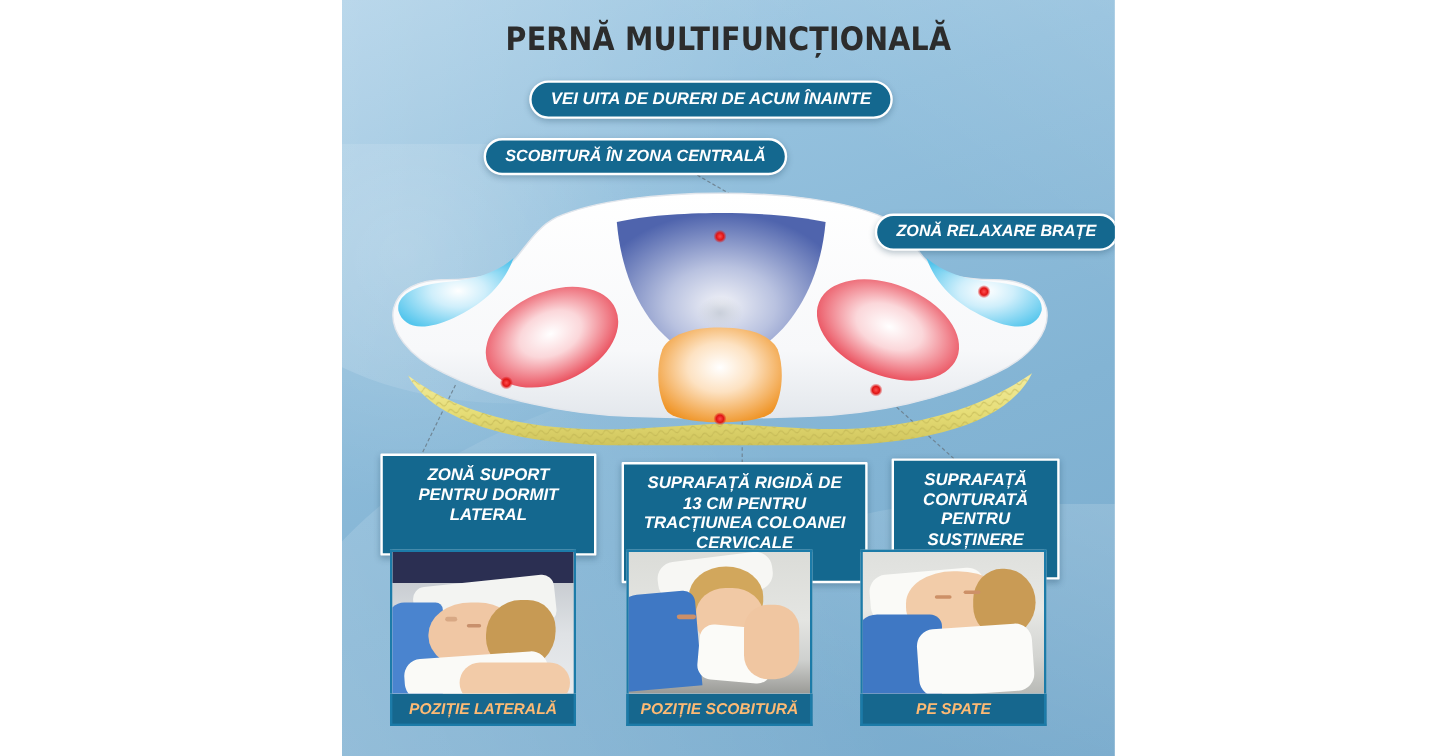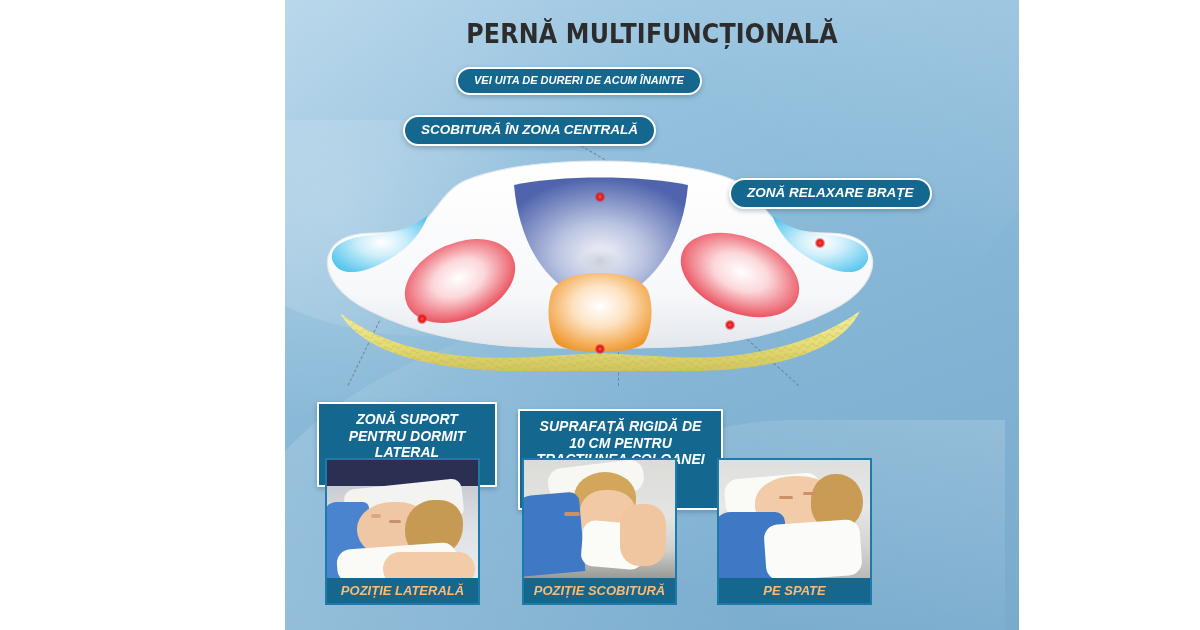--- a/index.html
+++ b/index.html
@@ -3,21 +3,21 @@
 <meta charset="utf-8">
 <style>
   * { margin:0; padding:0; box-sizing:border-box; }
   html,body { width:1200px; height:630px; overflow:hidden; background:#ffffff; }
   body { font-family:"Liberation Sans", sans-serif; }
 
   #stage { position:relative; width:1200px; height:630px; background:#fff; }
 
   
   #panel {
-    position:absolute; left:285px; top:0; width:734px; height:630px;
+    position:absolute; left:285px; top:0; width:644px; height:630px;
     overflow:hidden;
     background:
       linear-gradient(160deg,#a9cee6 0%, #93c0dd 28%, #83b4d4 62%, #79abcd 100%);
   }
   
   .swoosh { position:absolute; pointer-events:none; }
   .sw1 { left:-120px; top:-200px; width:760px; height:520px;
          background:linear-gradient(120deg, rgba(255,255,255,.30), rgba(255,255,255,0) 62%);
          border-radius:0 0 90% 55%; transform:rotate(-9deg); }
   .sw2 { left:250px; top:-260px; width:560px; height:720px;
@@ -47,23 +47,23 @@
     background:#14688f;
     color:#ffffff;
     border:2px solid #ffffff;
     font-style:italic; font-weight:bold;
     text-align:center;
     line-height:1.18;
     box-shadow:0 2px 5px rgba(10,50,75,.28);
     white-space:nowrap;
   }
   .pill { border-radius:999px; padding:5px 16px 6px; }
-  .rect { border-radius:1px; padding:7px 14px 24px; white-space:normal;margin-top:24px; }
-
-  #b-sub   { left:171px; top:67px;  font-size:11px; }
+  .rect { border-radius:1px; padding:7px 14px 24px; white-space:normal; }
+
+  #b-sub   { left:156px; top:67px;  font-size:14px; }
   #b-scob  { left:118px; top:115px; font-size:13.5px; }
   #b-brate { left:444px; top:178px; font-size:13.5px; }
 
   #b-lat   { left:32px;  top:378px; width:180px; font-size:14px; }
   #b-rig   { left:233px; top:385px; width:205px; font-size:14px; }
   #b-cont  { left:458px; top:382px; width:140px; font-size:14px; }
 
   
   #pillow { position:absolute; left:15px; top:145px; width:600px; height:230px; }
 
@@ -206,21 +206,22 @@
         <circle cx="122" cy="174" r="5.5" fill="url(#gDot)"></circle>
         <circle cx="300" cy="204" r="5.5" fill="url(#gDot)"></circle>
         <circle cx="430" cy="180" r="5.5" fill="url(#gDot)"></circle>
       </svg>
     </div>
 
     <div class="badge pill" id="b-sub">VEI UITA DE DURERI DE ACUM ÎNAINTE</div>
     <div class="badge pill" id="b-brate">ZONĂ RELAXARE BRAȚE</div>
     <div class="badge pill" id="b-scob">SCOBITURĂ ÎN ZONA CENTRALĂ</div>
     <div class="badge rect" id="b-lat">ZONĂ SUPORT PENTRU DORMIT LATERAL</div>
-    <div class="badge rect" id="b-rig">SUPRAFAȚĂ RIGIDĂ DE 10 CM PENTRU TRACȚIUNEA COLOANEI CERVICALE</div>
+    <div class="badge rect" id="b-rig">SUPRAFAȚĂ RIGIDĂ DE 13 CM PENTRU TRACȚIUNEA COLOANEI CERVICALE</div>
+    <div class="badge rect" id="b-cont">SUPRAFAȚĂ CONTURATĂ PENTRU SUSȚINERE</div>
 
     <div id="cards">
 
       <div class="card" id="card1">
         <div class="shot">
           <div class="sheet" style="background:linear-gradient(180deg,#2b2f52 0%,#2b2f52 22%,#c9cdd2 22%,#dfe2e5 58%,#e9ebed 100%)"></div>
           <div class="pl" style="left:18px; top:24px; width:118px; height:40px; background:#f3f4f2; border-radius:10px; transform:rotate(-6deg);"></div>
           <div class="shirt" style="left:-4px; top:42px; width:46px; height:80px; background:#4a84cf; border-radius:14px 6px 0 0;"></div>
           <div class="sk" style="left:30px; top:42px; width:74px; height:56px; background:#f0c7a4; border-radius:48% 44% 40% 50%;"></div>
           <div class="hair" style="left:78px; top:40px; width:58px; height:58px; background:#c79a54; border-radius:50% 40% 55% 45%;"></div>

